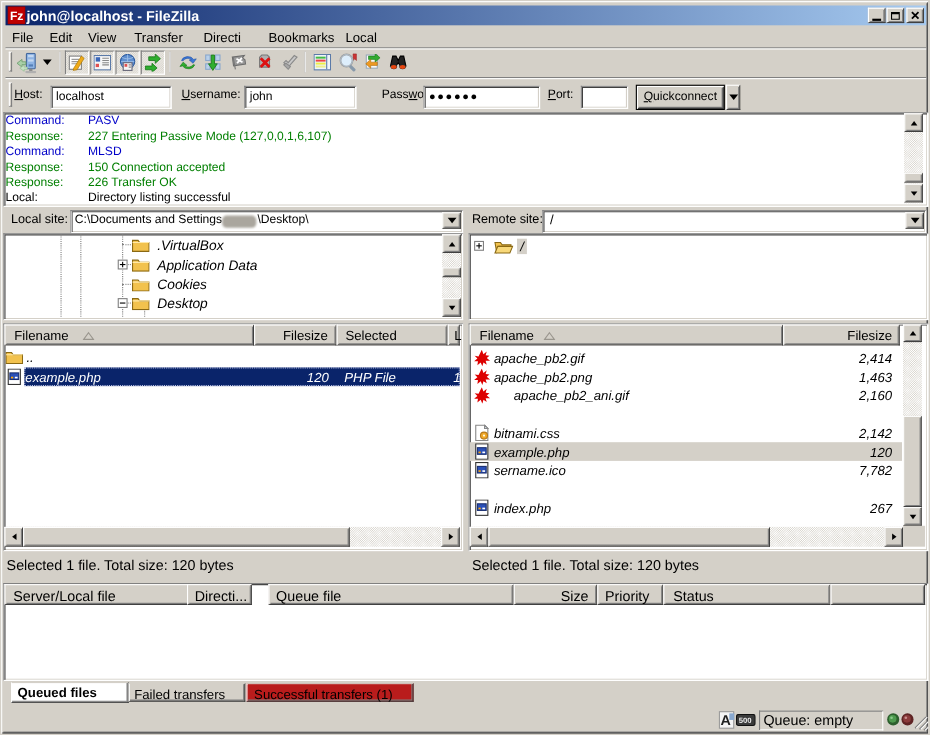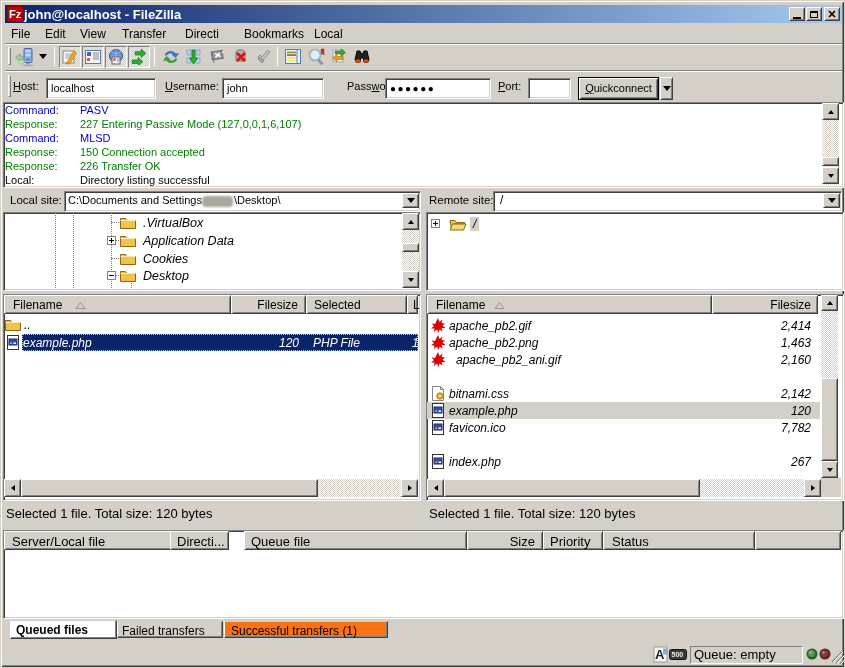--- a/index.html
+++ b/index.html
@@ -366,21 +366,21 @@
         <svg style="margin-left:4px" width="15" height="15" viewBox="0 0 15 15">
           <path fill="#dd0000" d="M7 0 l1.5 4 3 -2.5 -1 3.5 3.5 0.5 -2.5 2 3 2.5 -4 0 1 3.5 -3 -2 -1 3.5 -1.5 -3.5 -3 2.5 0.5 -3.5 -3.5 0 3 -2.5 -2.5 -2.5 3.5 0.5 z"></path>
         </svg>
         <span style="margin-left:3px">apache_pb2.png</span>
         <span class="fsz" style="left:310px;width:74px">1,463</span>
       </div>
     <div class="row" style="left:0;top:56px;width:393px">
         <svg style="margin-left:4px" width="15" height="15" viewBox="0 0 15 15">
           <path fill="#dd0000" d="M7 0 l1.5 4 3 -2.5 -1 3.5 3.5 0.5 -2.5 2 3 2.5 -4 0 1 3.5 -3 -2 -1 3.5 -1.5 -3.5 -3 2.5 0.5 -3.5 -3.5 0 3 -2.5 -2.5 -2.5 3.5 0.5 z"></path>
         </svg>
-        <span style="margin-left:10px">apache_pb2_ani.gif</span>
+        <span style="margin-left:21px">apache_pb2_ani.gif</span>
         <span class="fsz" style="left:310px;width:74px">2,160</span>
       </div>
     <div class="row" style="left:0;top:90px;width:393px">
         <svg style="margin-left:4px" width="15" height="15" viewBox="0 0 15 15">
           <path d="M1.5 0.5 h8 l3 3 v11 h-11 z" fill="#fff" stroke="#888"></path>
           <path d="M9.5 0.5 v3 h3 z" fill="#d8e4f0" stroke="#888"></path>
           <circle cx="9" cy="10" r="3.2" fill="#f0a828" stroke="#b87818"></circle>
           <circle cx="9" cy="10" r="1" fill="#fff8e0"></circle>
         </svg>
         <span style="margin-left:3px">bitnami.css</span>
@@ -396,21 +396,21 @@
         <span style="margin-left:3px">example.php</span>
         <span class="fsz" style="left:310px;width:74px">120</span>
       </div>
     <div class="row" style="left:0;top:124px;width:393px">
         <svg style="margin-left:4px" width="15" height="15" viewBox="0 0 15 15">
           <rect x="1.5" y="0.5" width="11" height="14" fill="#fff" stroke="#333"></rect>
           <rect x="3" y="4" width="8" height="6" fill="#2a50b8" stroke="#1a2f70"></rect>
           <rect x="4" y="7.5" width="2" height="1.5" fill="#ffa500"></rect>
           <rect x="7.5" y="7.5" width="2.5" height="1.5" fill="#fff"></rect>
         </svg>
-        <span style="margin-left:3px">favicon.ico</span>
+        <span style="margin-left:3px">sername.ico</span>
         <span class="fsz" style="left:310px;width:74px">7,782</span>
       </div>
     <div class="row" style="left:0;top:158px;width:393px">
         <svg style="margin-left:4px" width="15" height="15" viewBox="0 0 15 15">
           <rect x="1.5" y="0.5" width="11" height="14" fill="#fff" stroke="#333"></rect>
           <rect x="3" y="4" width="8" height="6" fill="#2a50b8" stroke="#1a2f70"></rect>
           <rect x="4" y="7.5" width="2" height="1.5" fill="#ffa500"></rect>
           <rect x="7.5" y="7.5" width="2.5" height="1.5" fill="#fff"></rect>
         </svg>
         <span style="margin-left:3px">index.php</span>
@@ -445,21 +445,21 @@
     <div class="abs hdrcell" style="left:166px;top:0;width:59px;height:19px;padding:2px 0 0 6px">Directi...</div>
     <div class="abs hdrcell" style="left:240px;top:0;width:223px;height:19px;padding:2px 0 0 6px">Queue file</div>
     <div class="abs hdrcell" style="left:463px;top:0;width:76px;height:19px;padding:2px 7px 0 0;text-align:right">Size</div>
     <div class="abs hdrcell" style="left:539px;top:0;width:60px;height:19px;padding:2px 0 0 6px">Priority</div>
     <div class="abs hdrcell" style="left:599px;top:0;width:152px;height:19px;padding:2px 0 0 8px">Status</div>
     <div class="abs hdrcell" style="left:751px;top:0;width:86px;height:19px"></div>
   </div>
   <div id="tabs" class="abs" style="left:2px;top:619px;width:841px;height:20px;font-size:12px">
     <div class="abs" style="left:7px;top:0px;width:107px;height:19px;background:#fff;border:1px solid;border-color:#d4d0c8 #404040 #404040 #ffffff;box-shadow:inset -1px -1px 0 #808080;font-weight:bold;padding:2px 0 0 5px">Queued files</div>
     <div class="abs" style="left:114px;top:1px;width:106px;height:17px;background:#d4d0c8;border:1px solid;border-color:#d4d0c8 #404040 #404040 #ffffff;box-shadow:inset -1px -1px 0 #808080;padding:2px 0 0 4px">Failed transfers</div>
-    <div class="abs" style="left:221px;top:1px;width:164px;height:17px;background:#f97316;border:1px solid;border-color:#d4d0c8 #404040 #404040 #ffffff;box-shadow:inset -1px -1px 0 #808080;padding:2px 0 0 6px">Successful transfers (1)</div>
+    <div class="abs" style="left:221px;top:1px;width:152px;height:17px;background:#b91c1c;border:1px solid;border-color:#d4d0c8 #404040 #404040 #ffffff;box-shadow:inset -1px -1px 0 #808080;padding:2px 0 0 6px">Successful transfers (1)</div>
   </div>
   <div id="statusbar" class="abs" style="left:2px;top:643px;width:841px;height:22px;font-size:12px">
     <svg class="abs" style="left:650px;top:2px" width="16" height="17" viewBox="0 0 16 17">
       <rect x="1" y="1" width="13" height="15" fill="#f4f4f4" stroke="#999"></rect>
       <text x="2" y="13" font-size="13" font-weight="bold" fill="#222" font-family="Liberation Sans">A</text>
       <rect x="10" y="2.5" width="4.5" height="6" fill="#88a8d0"></rect>
     </svg>
     <svg class="abs" style="left:666px;top:5px" width="18" height="11" viewBox="0 0 18 11">
       <rect x="0.5" y="0.5" width="17" height="10" rx="2" fill="#3a3a3a" stroke="#111"></rect>
       <text x="2.5" y="8" font-size="7" font-weight="bold" fill="#eee" font-family="Liberation Sans">500</text>

